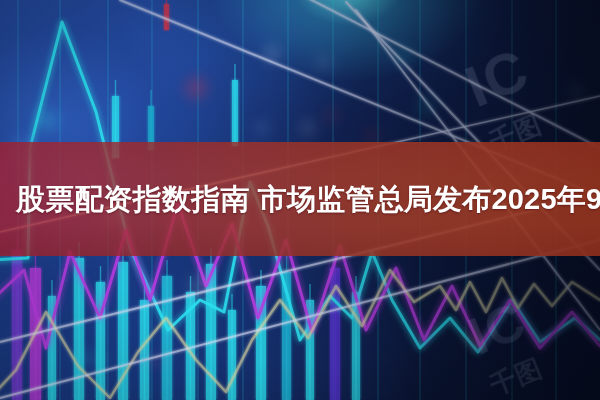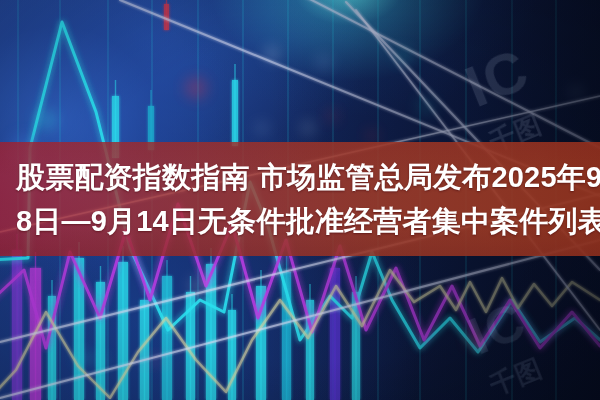--- a/index.html
+++ b/index.html
@@ -251,16 +251,15 @@
   <div class="watermark-2">
     <span>IC</span>
     <span class="wm-sub">千图</span>
   </div>
 
   <div class="banner"></div>
   <div class="banner-shade"></div>
 
   <div class="headline">
     <div class="headline-line">股票配资指数指南 市场监管总局发布2025年9月</div>
-    <div class="headline-line">8日—9月14日无条件批准经营者集中案件列表</div>
   </div>
 
 </div>
 
 </body></html>

